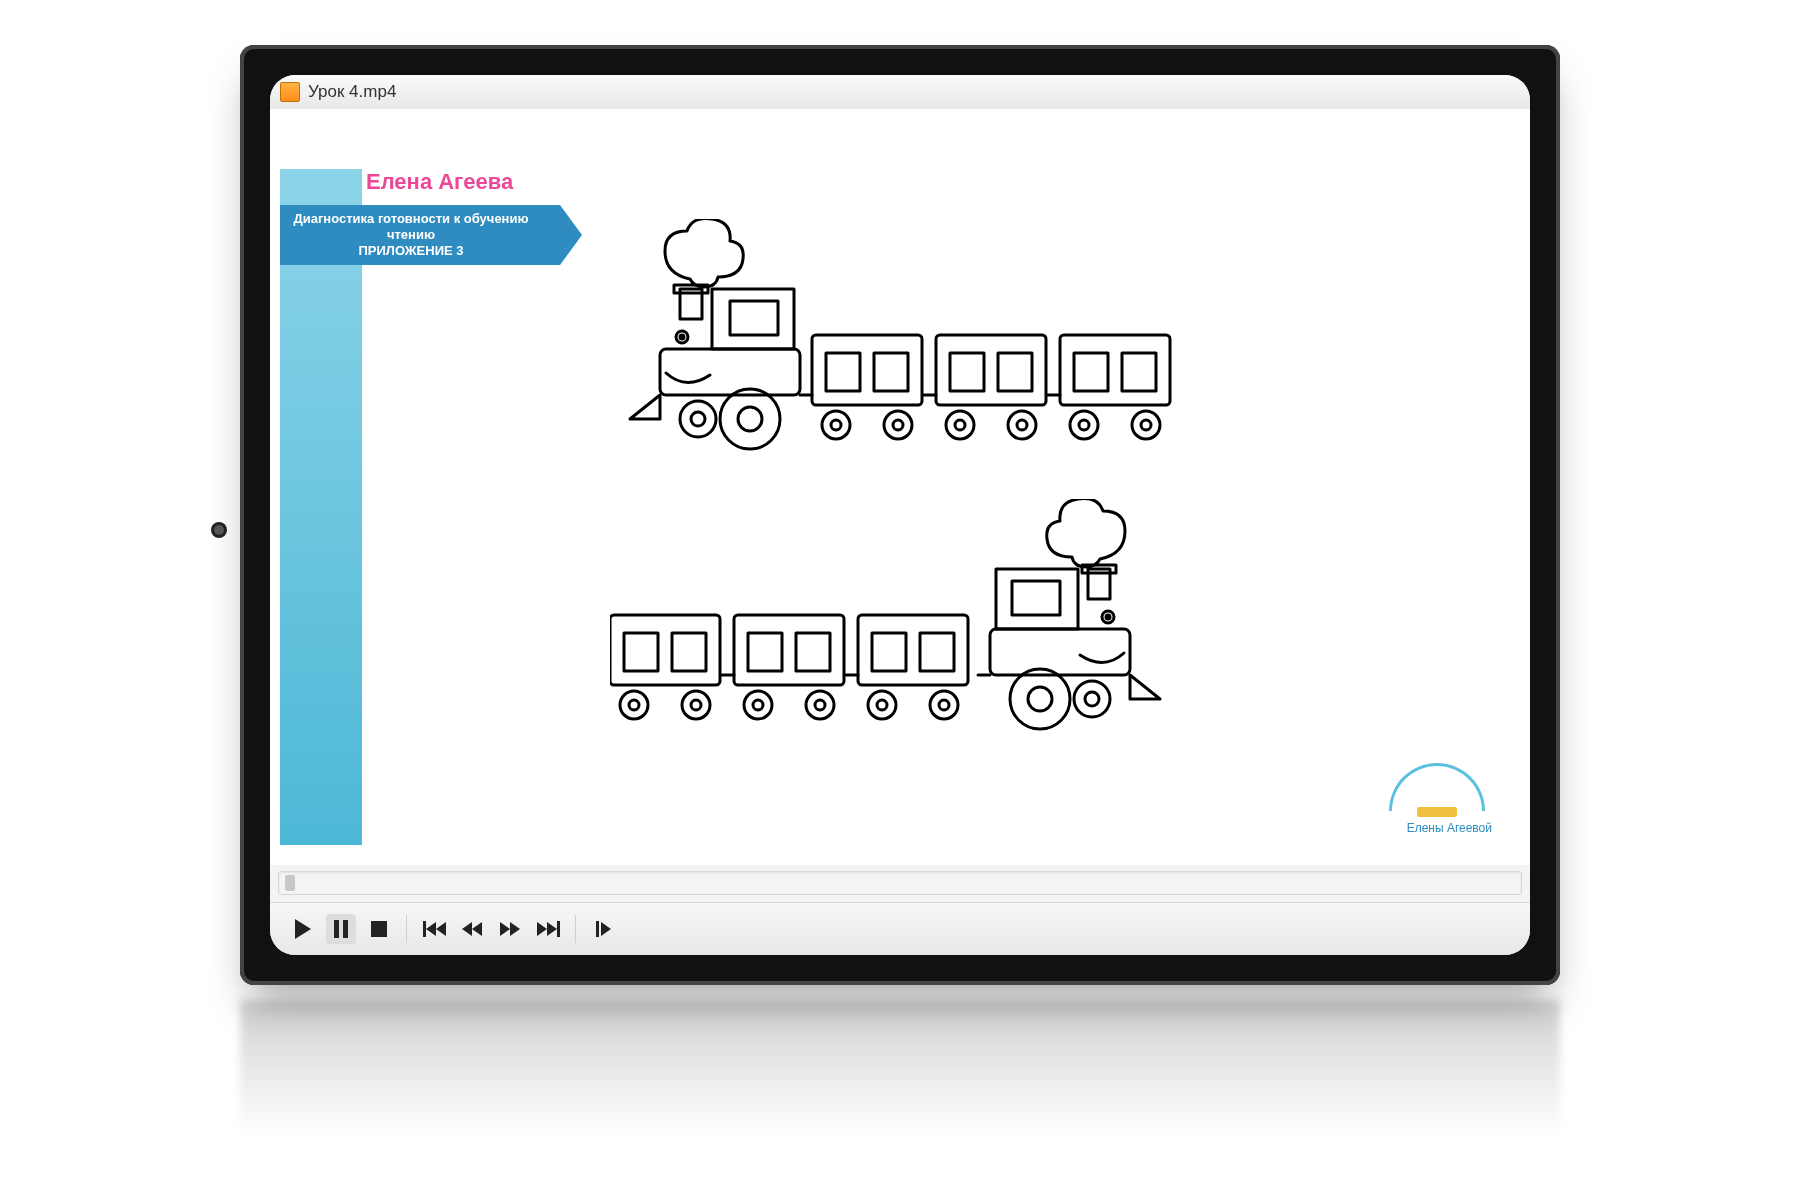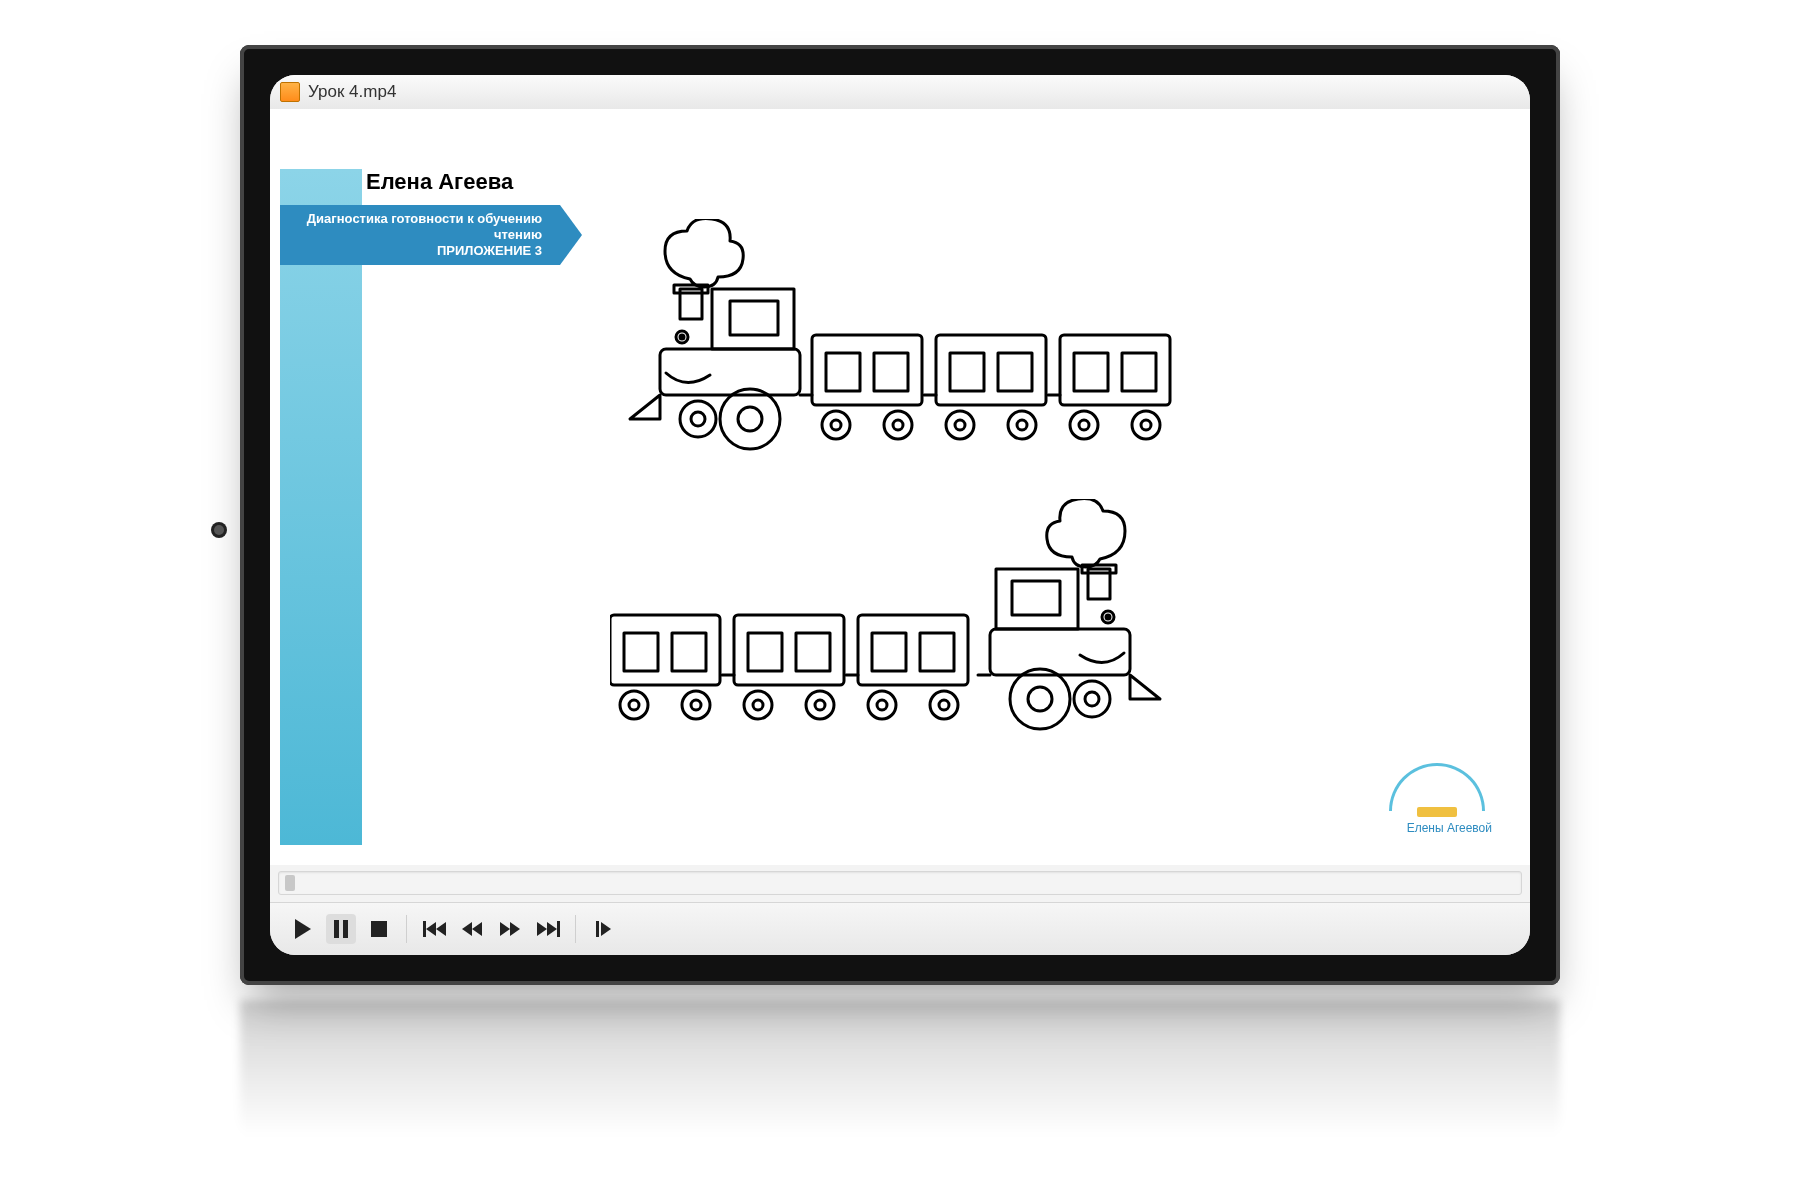--- a/index.html
+++ b/index.html
@@ -1,21 +1,21 @@
 <!DOCTYPE html>
 <html><head>
 <meta charset="utf-8">
 <style>
   html,body{margin:0;padding:0;width:1800px;height:1200px;background:#fff;font-family:Arial,Helvetica,sans-serif;overflow:hidden}
   .stage{position:relative;width:1800px;height:1200px}
 
   
   .tablet{
     position:absolute;left:240px;top:45px;width:1320px;height:940px;
-    background:#111;border-radius:9px;
+    background:#111;border-radius:14px;
     box-shadow:0 25px 40px -10px rgba(0,0,0,.35),inset 0 0 0 4px #444;
   }
   .camera{position:absolute;left:-26px;top:480px;width:10px;height:10px;border-radius:50%;background:#555;box-shadow:0 0 0 3px #222}
   .screen{
     position:absolute;left:30px;top:30px;right:30px;bottom:30px;
     background:#f3f3f3;border-radius:25px;overflow:hidden;
   }
 
   
   .reflection{
@@ -34,24 +34,24 @@
 
   
   .viewport{position:absolute;left:0;right:0;top:34px;bottom:90px;background:#fff;overflow:hidden}
   .slide{position:absolute;left:10px;right:10px;top:60px;bottom:10px;background:#fff}
 
   
   .blue-stripe{position:absolute;left:0;top:0;bottom:10px;width:82px;
     background:linear-gradient(#8cd4e8,#4db8d6)}
 
   
-  .headline{position:absolute;left:86px;top:0;color:#000000;font-weight:bold;font-size:22px}
+  .headline{position:absolute;left:86px;top:0;color:#ec4899;font-weight:bold;font-size:22px}
   .subtitle-ribbon{
     position:absolute;left:0;top:36px;height:60px;width:280px;
-    background:#2e8cc0;color:#fff;font-size:13px;font-weight:bold;text-align:right;
+    background:#2e8cc0;color:#fff;font-size:13px;font-weight:bold;text-align:center;
     display:flex;flex-direction:column;justify-content:center;line-height:1.25;
     padding-right:18px;box-sizing:border-box;
   }
   .subtitle-ribbon:after{content:"";position:absolute;right:-22px;top:0;width:0;height:0;
     border-top:30px solid transparent;border-bottom:30px solid transparent;border-left:22px solid #2e8cc0}
 
   
   .art{position:absolute;left:110px;right:30px;top:40px;bottom:40px}
   .train svg{stroke:#000;stroke-width:3;fill:none;stroke-linejoin:round;stroke-linecap:round}
   .train1{position:absolute;left:230px;top:10px}

